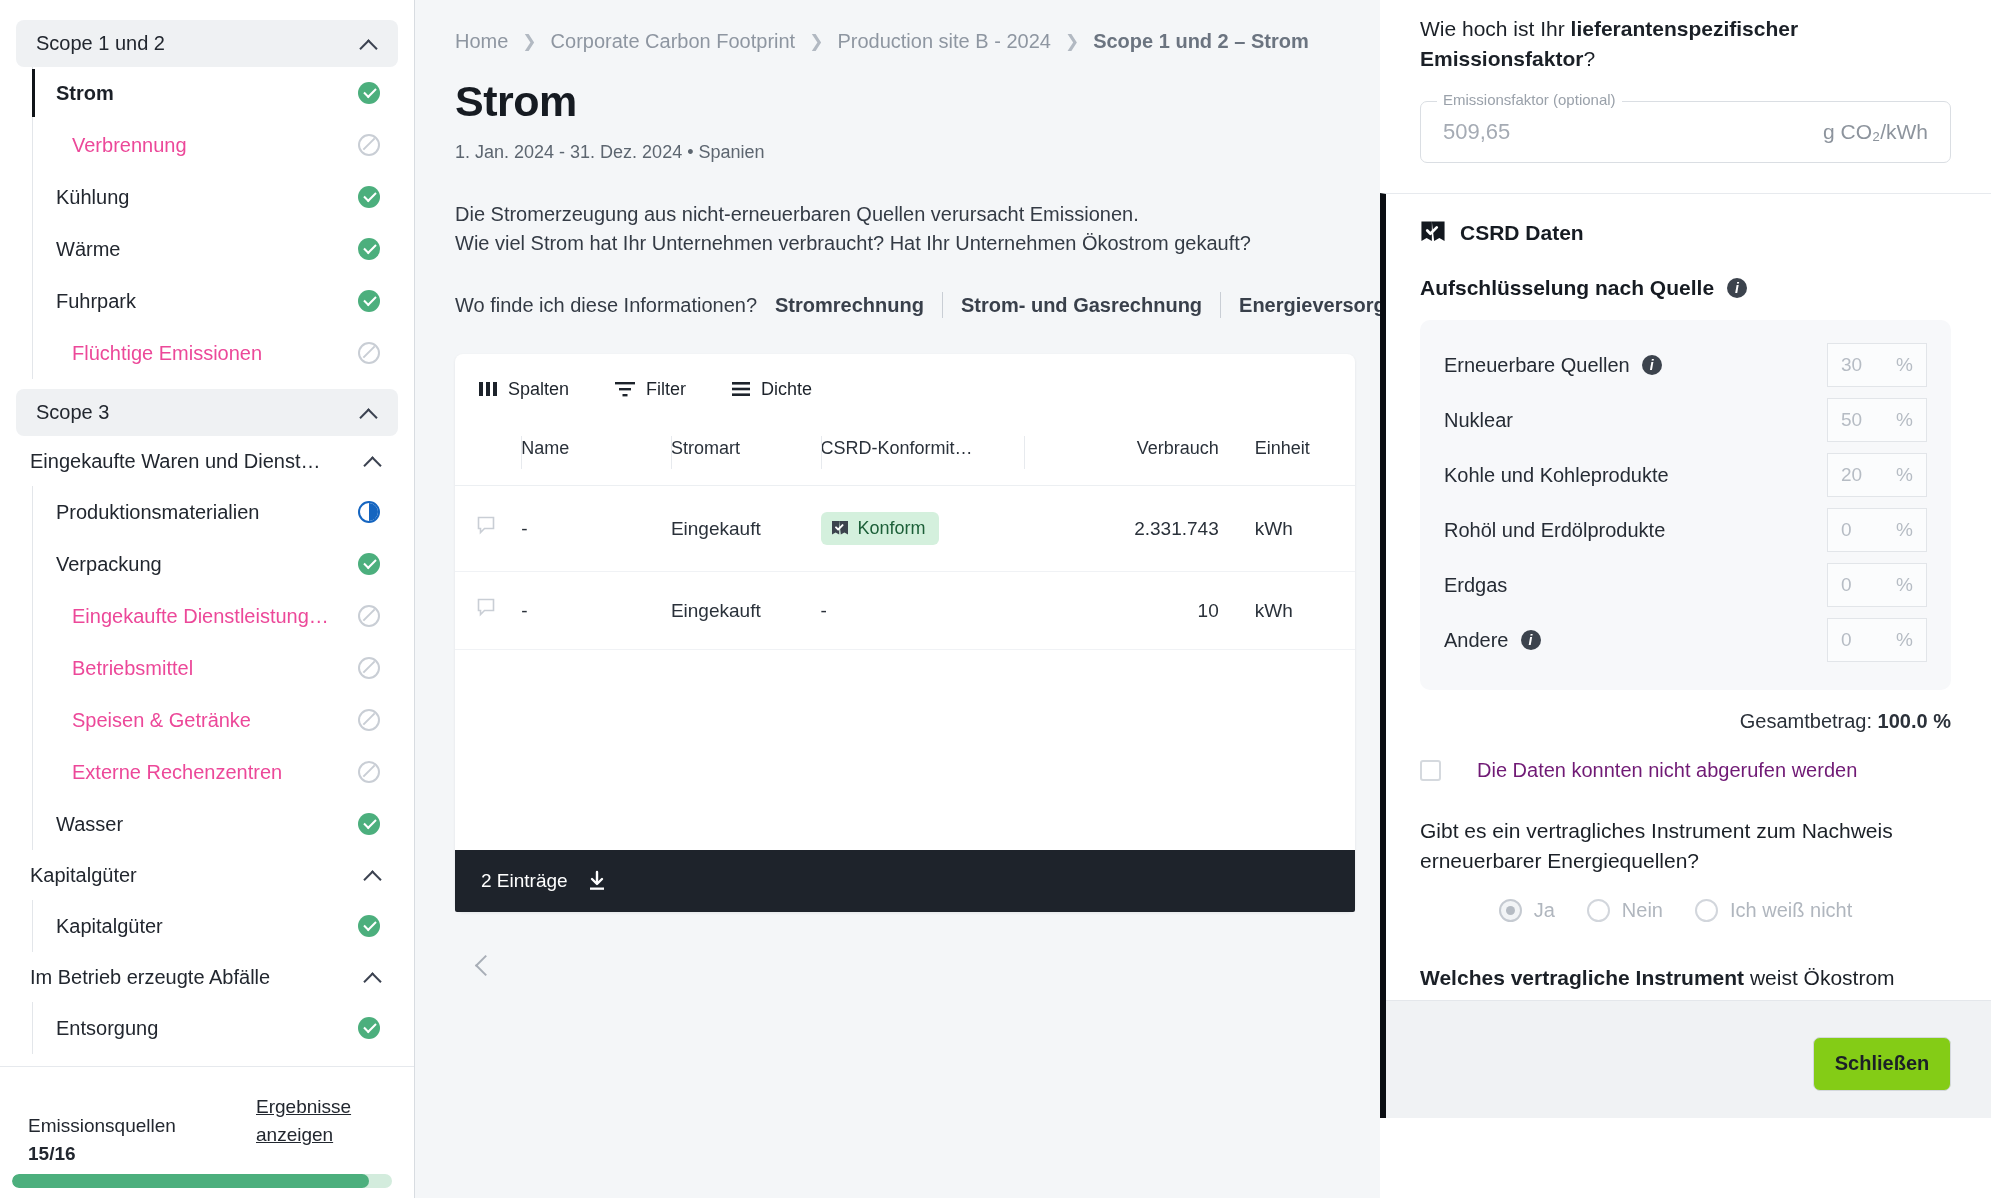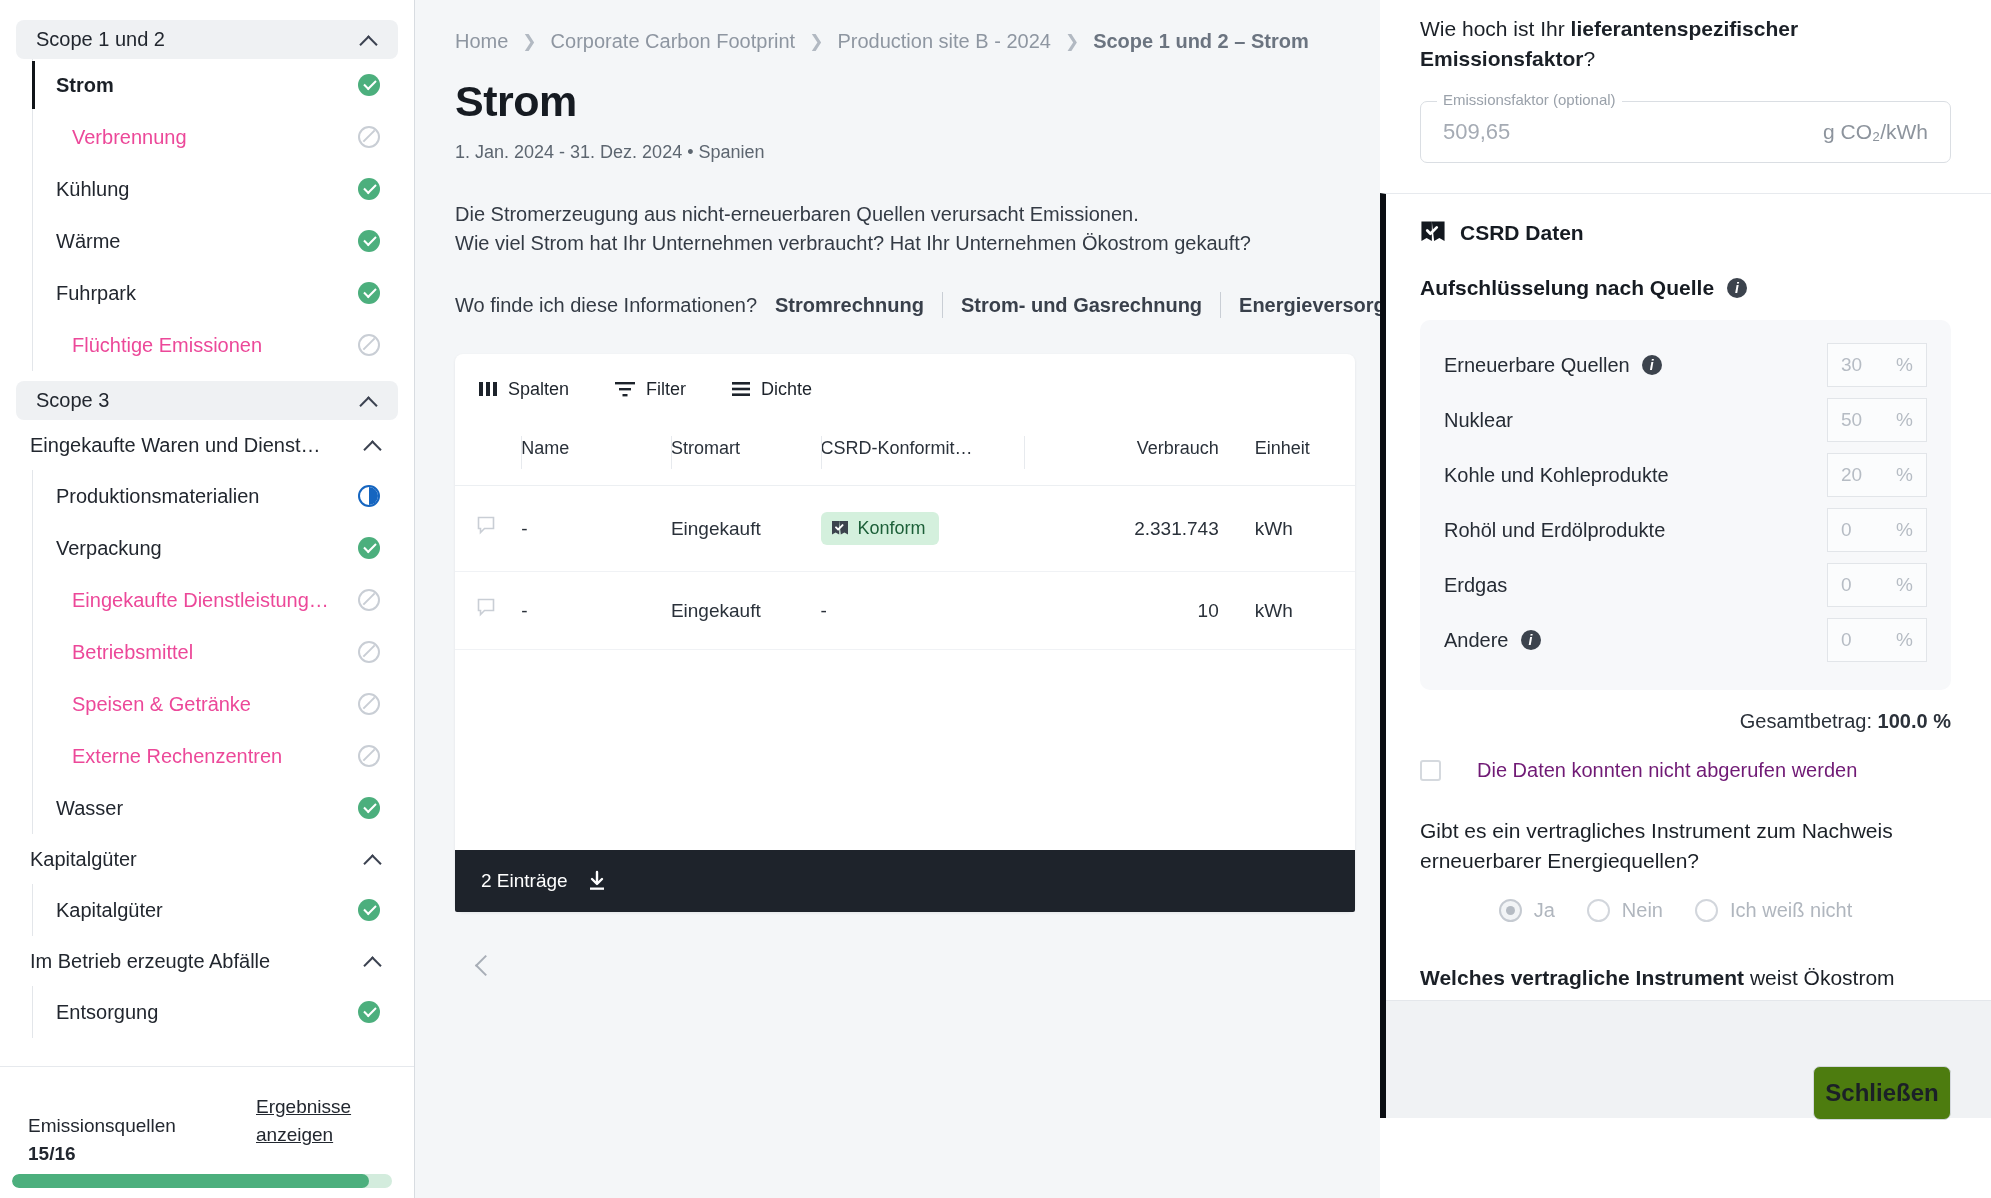--- a/index.html
+++ b/index.html
@@ -10,21 +10,21 @@
     overflow: hidden;
   }
   #root { position: relative; width: 1991px; height: 1198px; }
 
   
   #sidebar {
     position: absolute; left: 0; top: 0; width: 414px; height: 1198px;
     background: #ffffff; overflow: hidden;
   }
   .scope-header {
-    margin: 0 16px 0 16px; height: 39px; background: #eff1f3;
+    margin: 0 16px 0 16px; height: 47px; background: #eff1f3;
     border-radius: 8px; display: flex; align-items: center;
     padding: 0 18px 0 20px; justify-content: space-between;
   }
   .scope-header .lbl { font-size: 20px; color: #22272f; font-weight: 400; }
   .chev { width: 22px; height: 22px; position: relative; flex: 0 0 auto; }
   .chev::before {
     content:""; position:absolute; left:4px; top:9px; width:11px; height:11px;
     border-left: 2px solid #3b4250; border-top: 2px solid #3b4250;
     transform: rotate(45deg);
   }
@@ -218,23 +218,23 @@
                      padding: 0 6px; font-size: 15px; color: #9aa1aa; }
   .sel-ctl .val { font-size: 22px; color: #a5abb4; }
   .caret { width: 0; height: 0; border-left: 7px solid transparent;
            border-right: 7px solid transparent; border-top: 8px solid #b4bac2; }
   #dlg-footer {
     position: absolute; left: 0; right: 0; bottom: 0; height: 118px;
     background: #f0f2f4; border-top: 1px solid #e4e7eb;
   }
   .close-btn {
     position: absolute; right: 40px; top: 36px; width: 138px; height: 54px;
-    border: 1px solid #d4d8dd; border-radius: 7px; background: #4d7c0f;
+    border: 1px solid #d4d8dd; border-radius: 7px; background: #84cc16;
     display: flex; align-items: center; justify-content: center;
-    font-size: 24px; font-weight: bold; color: #1b2027; margin-top: 29px;
+    font-size: 20px; font-weight: bold; color: #1b2027;
   }
 </style>
 </head>
 <body>
 
 <div id="root">
 
   <div id="sidebar">
 
     <div style="height:20px"></div>

